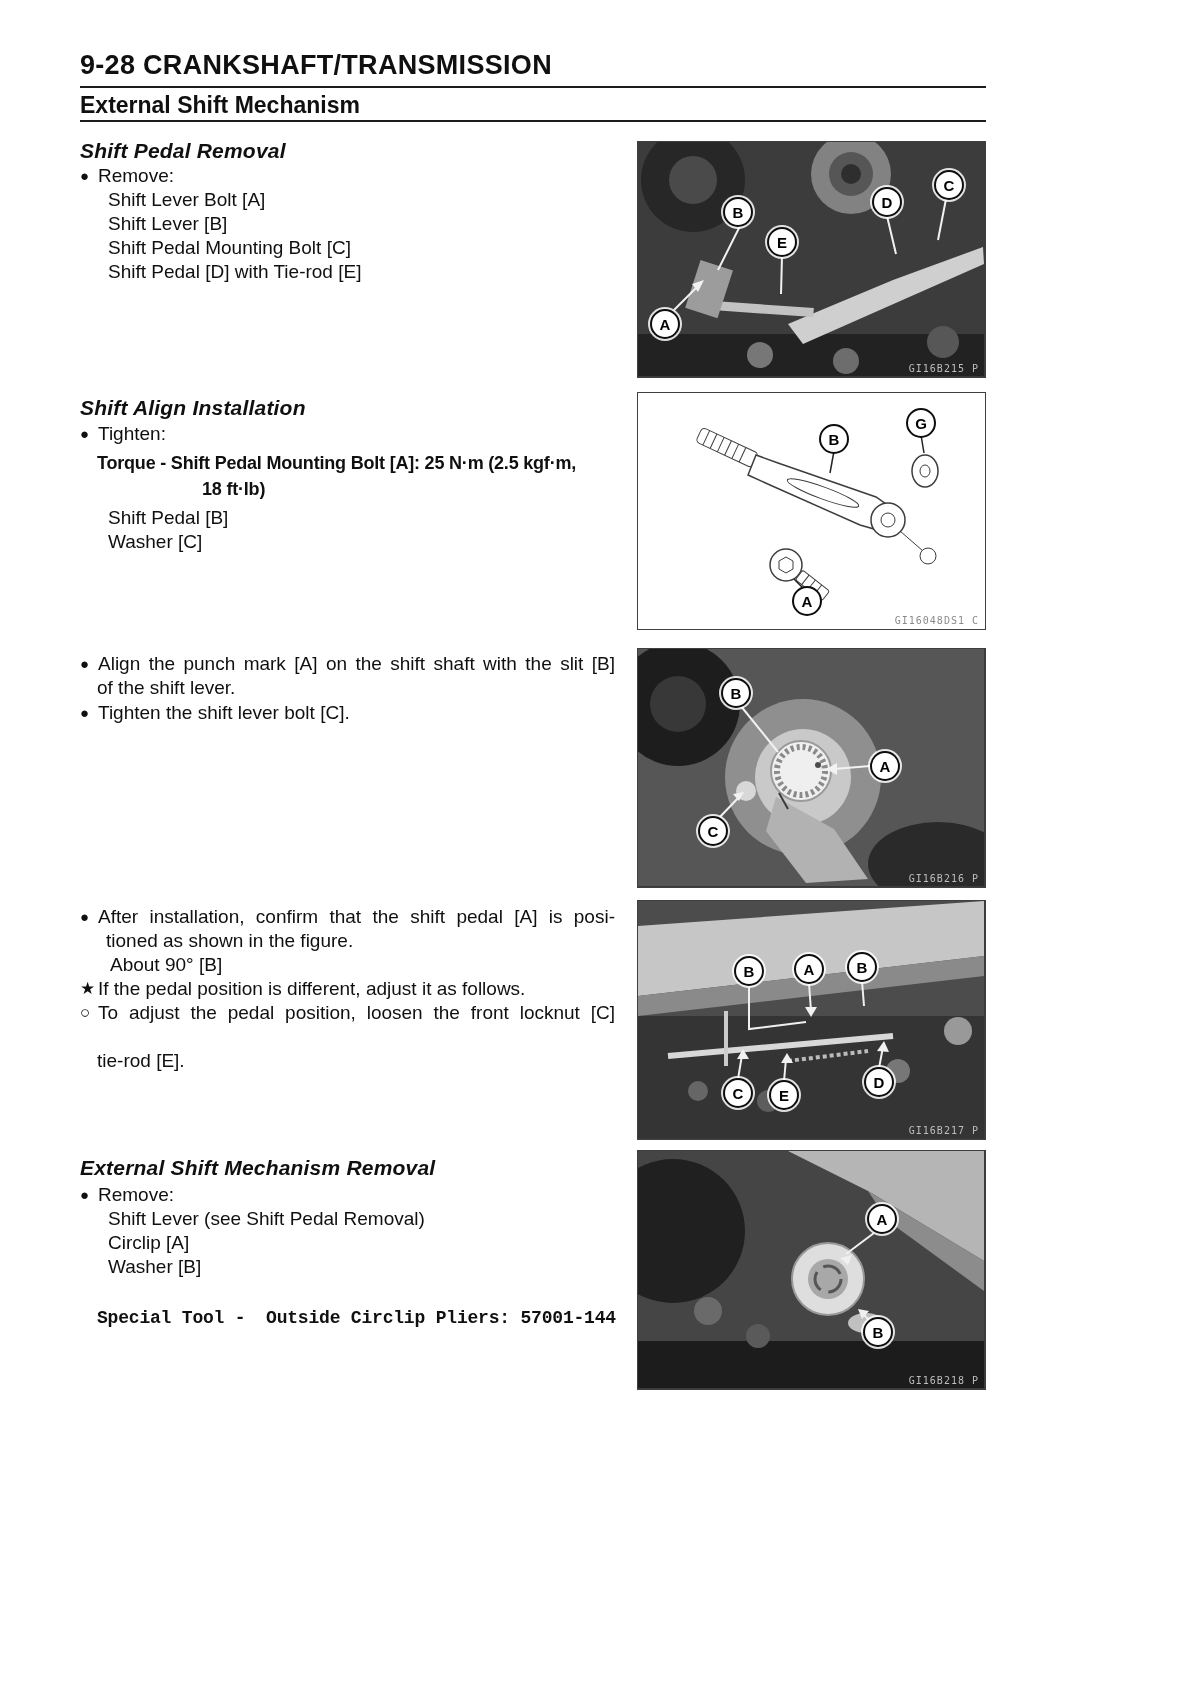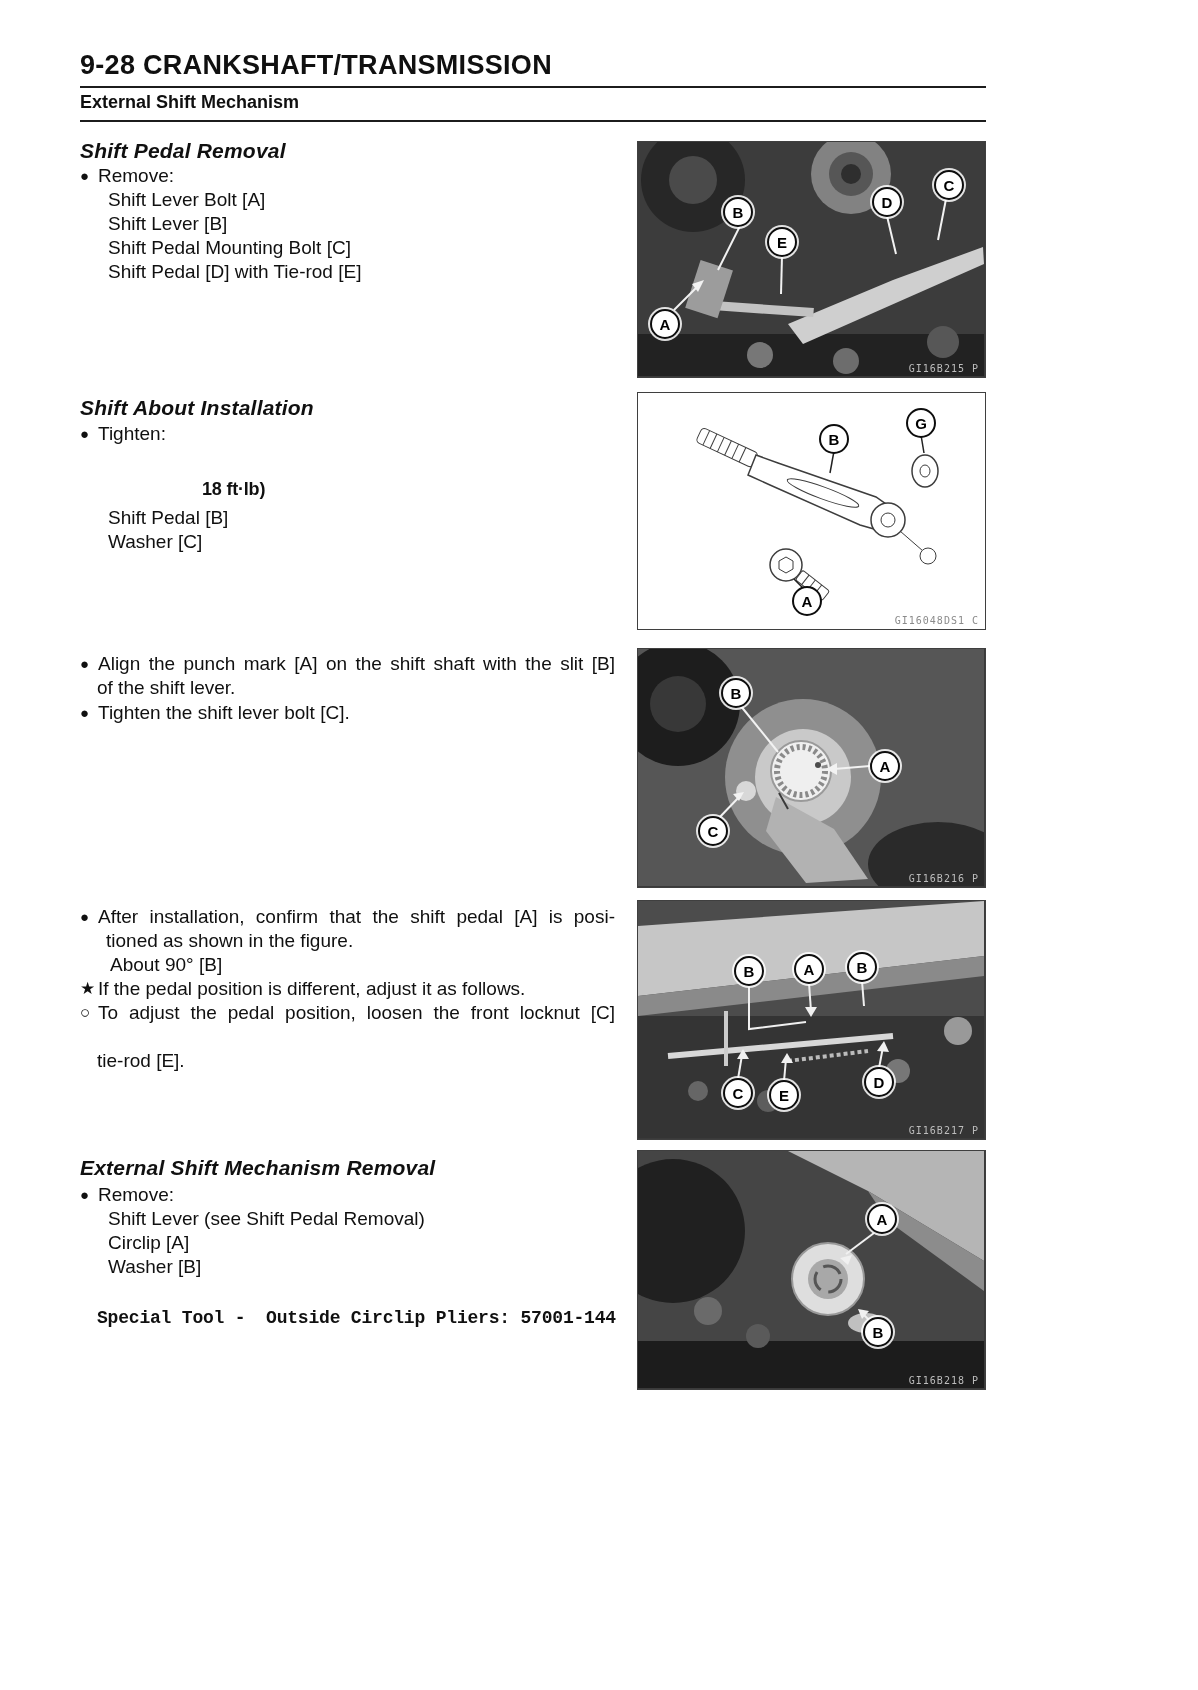--- a/index.html
+++ b/index.html
@@ -1,20 +1,20 @@
 <!DOCTYPE html>
 <html><head>
 <meta charset="utf-8">
 <style>
   html,body{margin:0;padding:0;background:#fff;}
   .page{position:relative;width:1198px;height:1690px;background:#fff;overflow:hidden;
         font-family:"Liberation Sans",sans-serif;color:#101010;}
   .abs{position:absolute;}
   .h1{font-size:27px;font-weight:bold;letter-spacing:.3px;}
-  .h2{font-size:18px;font-weight:bold;}
+  .h2{font-size:23px;font-weight:bold;}
   .rule{position:absolute;left:80px;width:906px;height:2px;background:#1c1c1c;}
   .shead{font-size:21px;font-weight:bold;font-style:italic;letter-spacing:.2px;}
   .line{font-size:19px;line-height:24px;white-space:nowrap;}
   .wrapln{font-size:19px;line-height:24px;}
   .row{display:flex;}
   .mk{display:inline-block;width:18px;flex:0 0 18px;font-size:15px;line-height:24px;}
   .mk.star{font-size:17px;}
   .mk.circ{font-size:17px;}
   .j{width:517px;white-space:normal;text-align:justify;text-align-last:justify;}
   .torq{font-size:18px;font-weight:bold;letter-spacing:-.2px;white-space:nowrap;}
@@ -72,25 +72,26 @@
       <polygon points="66,138 54,142 60,150" fill="#f2f2f2"></polygon>
     </svg>
     <span class="co" style="left:85px;top:55px;">B</span>
     <span class="co" style="left:234px;top:45px;">D</span>
     <span class="co" style="left:296px;top:28px;">C</span>
     <span class="co" style="left:129px;top:85px;">E</span>
     <span class="co" style="left:12px;top:167px;">A</span>
     <span class="figcap">GI16B215 P</span>
   </div>
 
-  <div class="abs shead" style="left:80px;top:396px;">Shift About Installation</div>
+  <div class="abs shead" style="left:80px;top:396px;">Shift Align Installation</div>
   <div class="abs row line" style="left:80px;top:422px;">
     <span class="mk">●</span>
     <span>Tighten:</span>
   </div>
+  <div class="abs torq" style="left:97px;top:453px;">Torque - Shift Pedal Mounting Bolt [A]: 25 N·m (2.5 kgf·m,</div>
   <div class="abs torq" style="left:202px;top:479px;">18 ft·lb)</div>
   <div class="abs line" style="left:108px;top:506px;">Shift Pedal [B]</div>
   <div class="abs line" style="left:108px;top:530px;">Washer [C]</div>
 
   <div class="fig line-art" style="top:392px;height:238px;">
     <svg width="346" height="235" viewBox="0 0 346 235">
       <rect width="346" height="235" fill="#fff"></rect>
       <g transform="rotate(25 90 55)" stroke="#3d3d3d" fill="#fff">
         <rect x="58" y="47" width="62" height="16" rx="4"></rect>
         <line x1="66" y1="47" x2="66" y2="63"></line>

